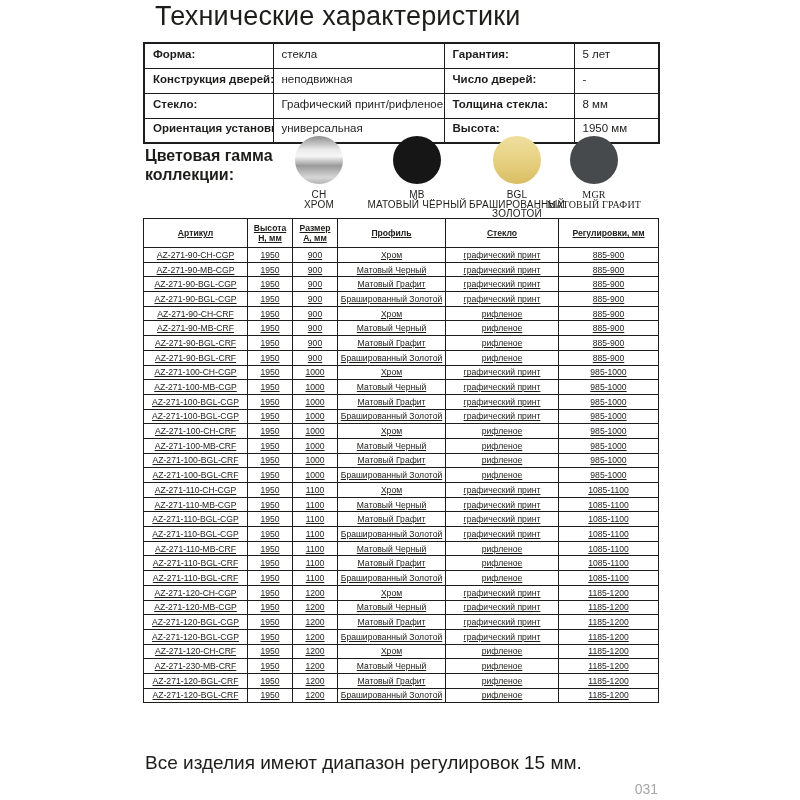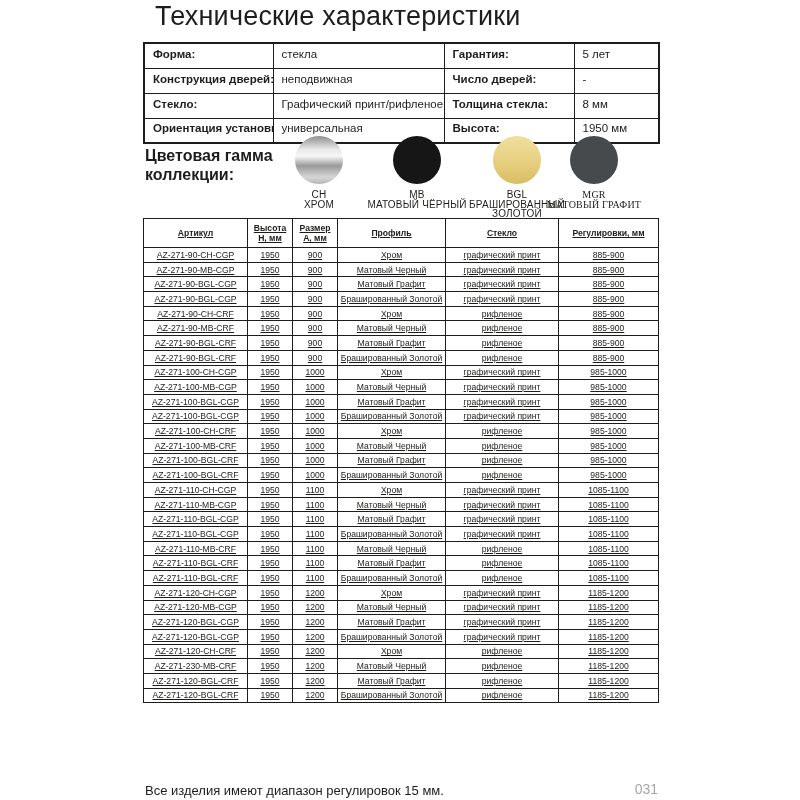--- a/index.html
+++ b/index.html
@@ -49,21 +49,21 @@
   .main-table thead td {
     border: 1px solid #1d1d1b; height: 29px; font-weight: bold;
     vertical-align: middle; line-height: 1.2; padding: 0 2px;
   }
   .main-table tbody td {
     border: 1px solid #1d1d1b; height: 14.7px;
     vertical-align: middle; padding: 0 1px; white-space: nowrap; overflow: hidden;
   }
 
   
-  .footnote { position: absolute; left: 145px; top: 783px; font-size: 13px; color: #1d1d1b; }
+  .footnote { position: absolute; left: 145px; top: 752px; font-size: 19px; color: #1d1d1b; }
   .page-number { position: absolute; left: 558px; top: 781px; width: 100px; text-align: right; font-size: 14px; color: #a6a6a6; }
 </style>
 </head>
 <body>
 
 <div class="page">
 
   <h1 class="title">Технические характеристики</h1>
 
   <table class="specs-table">

